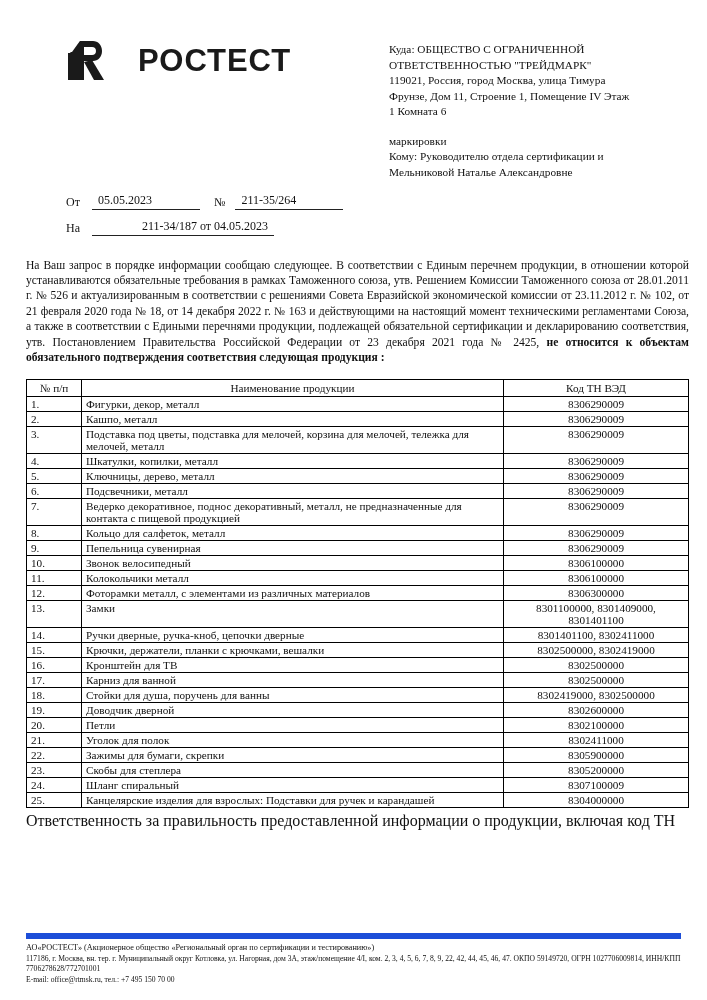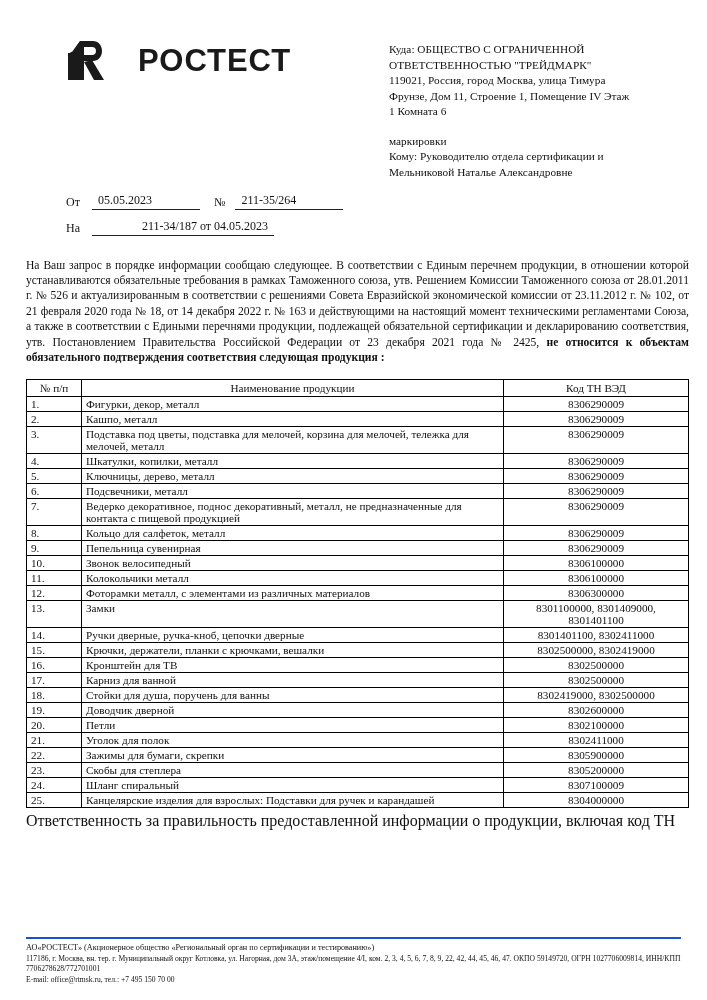--- a/index.html
+++ b/index.html
@@ -124,21 +124,21 @@
   }
 
   
   .footer {
     position: absolute;
     left: 26px;
     right: 26px;
     bottom: 14px;
     font-size: 7.6px;
     line-height: 1.42;
-    border-top: 2px solid #1d4ed8;
+    border-top: 6px solid #1d4ed8;
     padding-top: 3px;
   }
   .footer .f1 { font-size: 8.2px; }
 </style>
 </head>
 <body>
 
 <div class="page">
 
   <div class="header">

